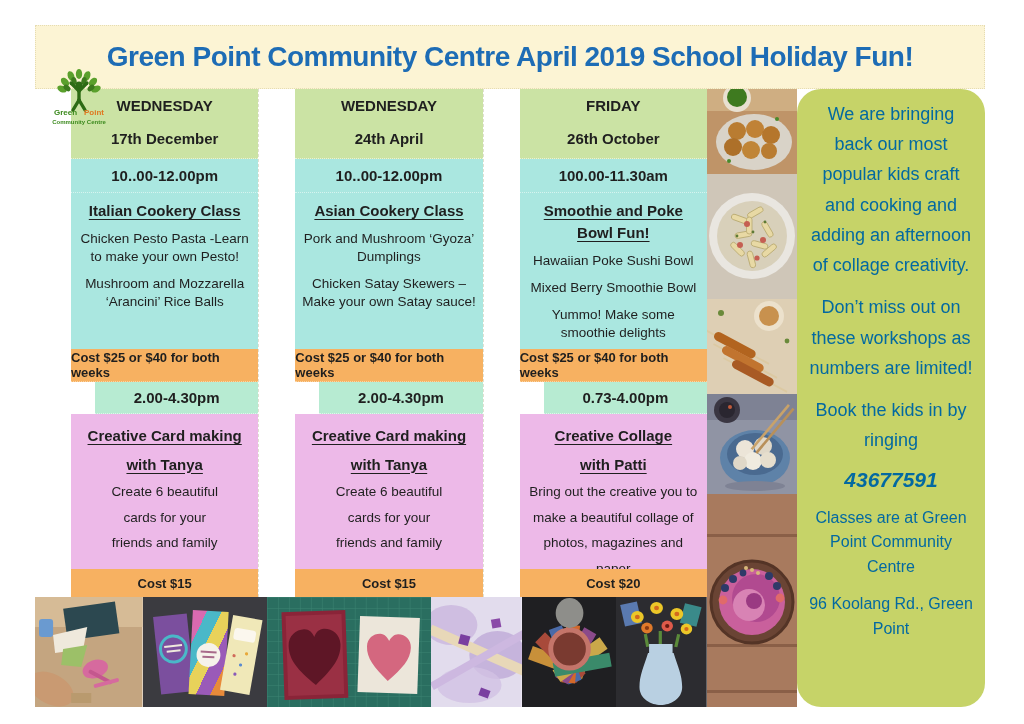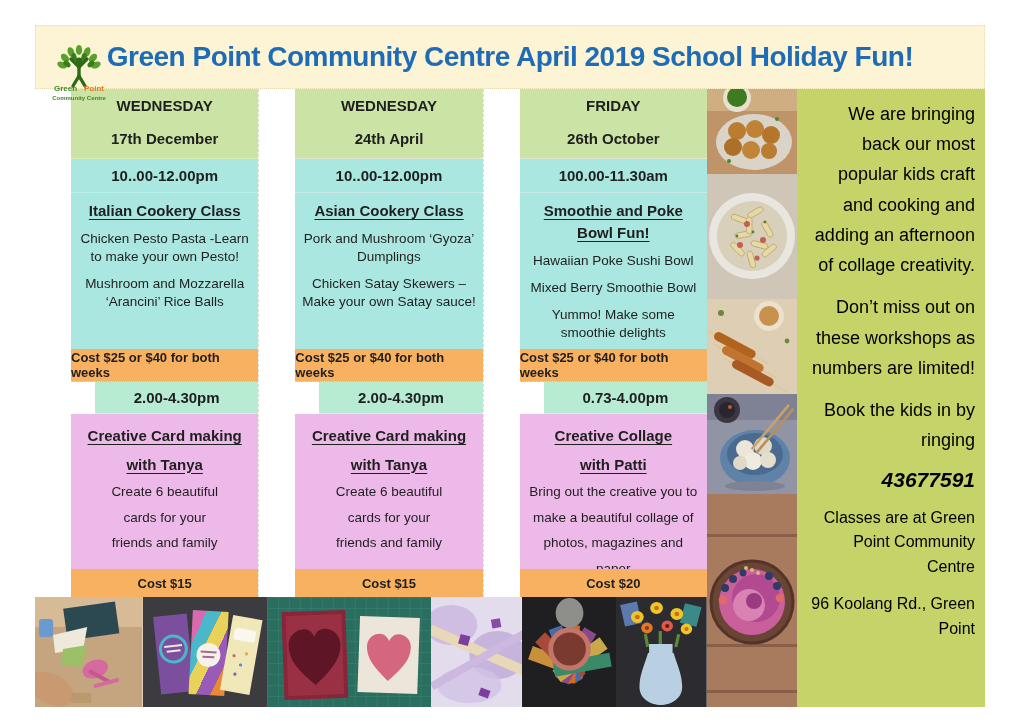--- a/index.html
+++ b/index.html
@@ -6,21 +6,21 @@
   html,body { width:1024px; height:724px; background:#ffffff; overflow:hidden;
     font-family:"Liberation Sans", sans-serif; color:#1f1f1f; }
   .page { position:absolute; left:35px; top:25px; width:950px; }
 
   
   .banner { height:64px; background:#fcf4d4; border:1px dotted #e6dcb2;
     display:flex; align-items:center; justify-content:center; }
   .banner h1 { font-size:28px; font-weight:bold; color:#1d6cb5; letter-spacing:-0.5px; }
 
   
-  .logo { position:absolute; left:5px; top:20px; width:78px; height:60px; z-index:5; }
+  .logo { position:absolute; left:5px; top:44px; width:78px; height:60px; z-index:5; }
 
   
   .content { display:flex; width:950px; height:618px; }
   .table-wrap { width:672px; }
   .grid { display:flex; height:508px; }
   .col { flex:1; display:flex; flex-direction:column; border-right:1px dashed #e0e0d0;padding-left:36px; }
   .col:last-child { border-right:none; }
 
   .cell-day { height:70px; background:#cbe3a4; text-align:center; padding-top:8px;
     border-bottom:1px dotted #e9f2d8; }
@@ -48,22 +48,22 @@
   
   .strip { display:flex; height:110px; width:672px; }
   .strip .photo { height:110px; }
   .photo svg { display:block; width:100%; height:100%; }
 
   
   .food-col { width:90px; display:flex; flex-direction:column; }
   .food-col .photo { width:90px; }
 
   
-  .sidebar { width:188px; background:#c6d368; padding:10px 10px 0; text-align:right;
-    color:#000000; }
+  .sidebar { width:188px; background:#c6d368; padding:10px 10px 0; text-align:center;
+    color:#0369a1;border-radius:24px; }
   .sidebar p { font-size:18px; line-height:1.68; margin-bottom:12px; }
   .sidebar .phone { font-size:21px; font-weight:bold; font-style:italic; margin:4px 0 14px; }
   .sidebar .foot { font-size:16px; line-height:1.55; margin-bottom:12px; }
 </style>
 </head>
 <body>
 
 <div class="page">
 
   <div class="banner">

